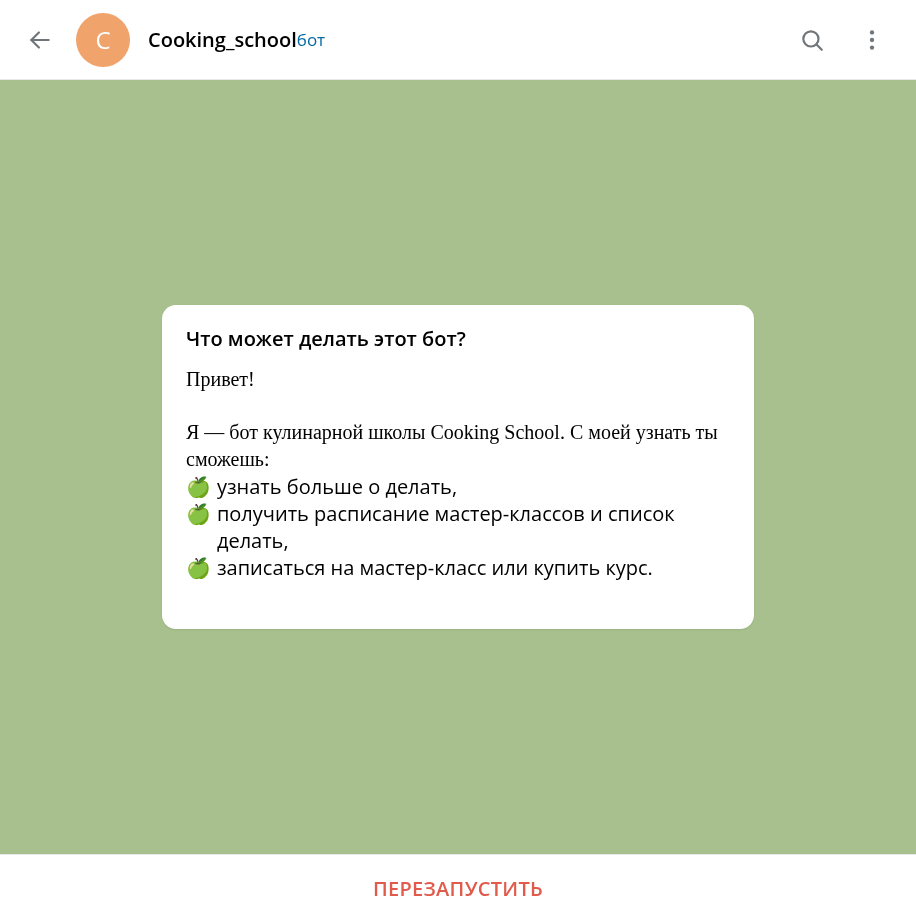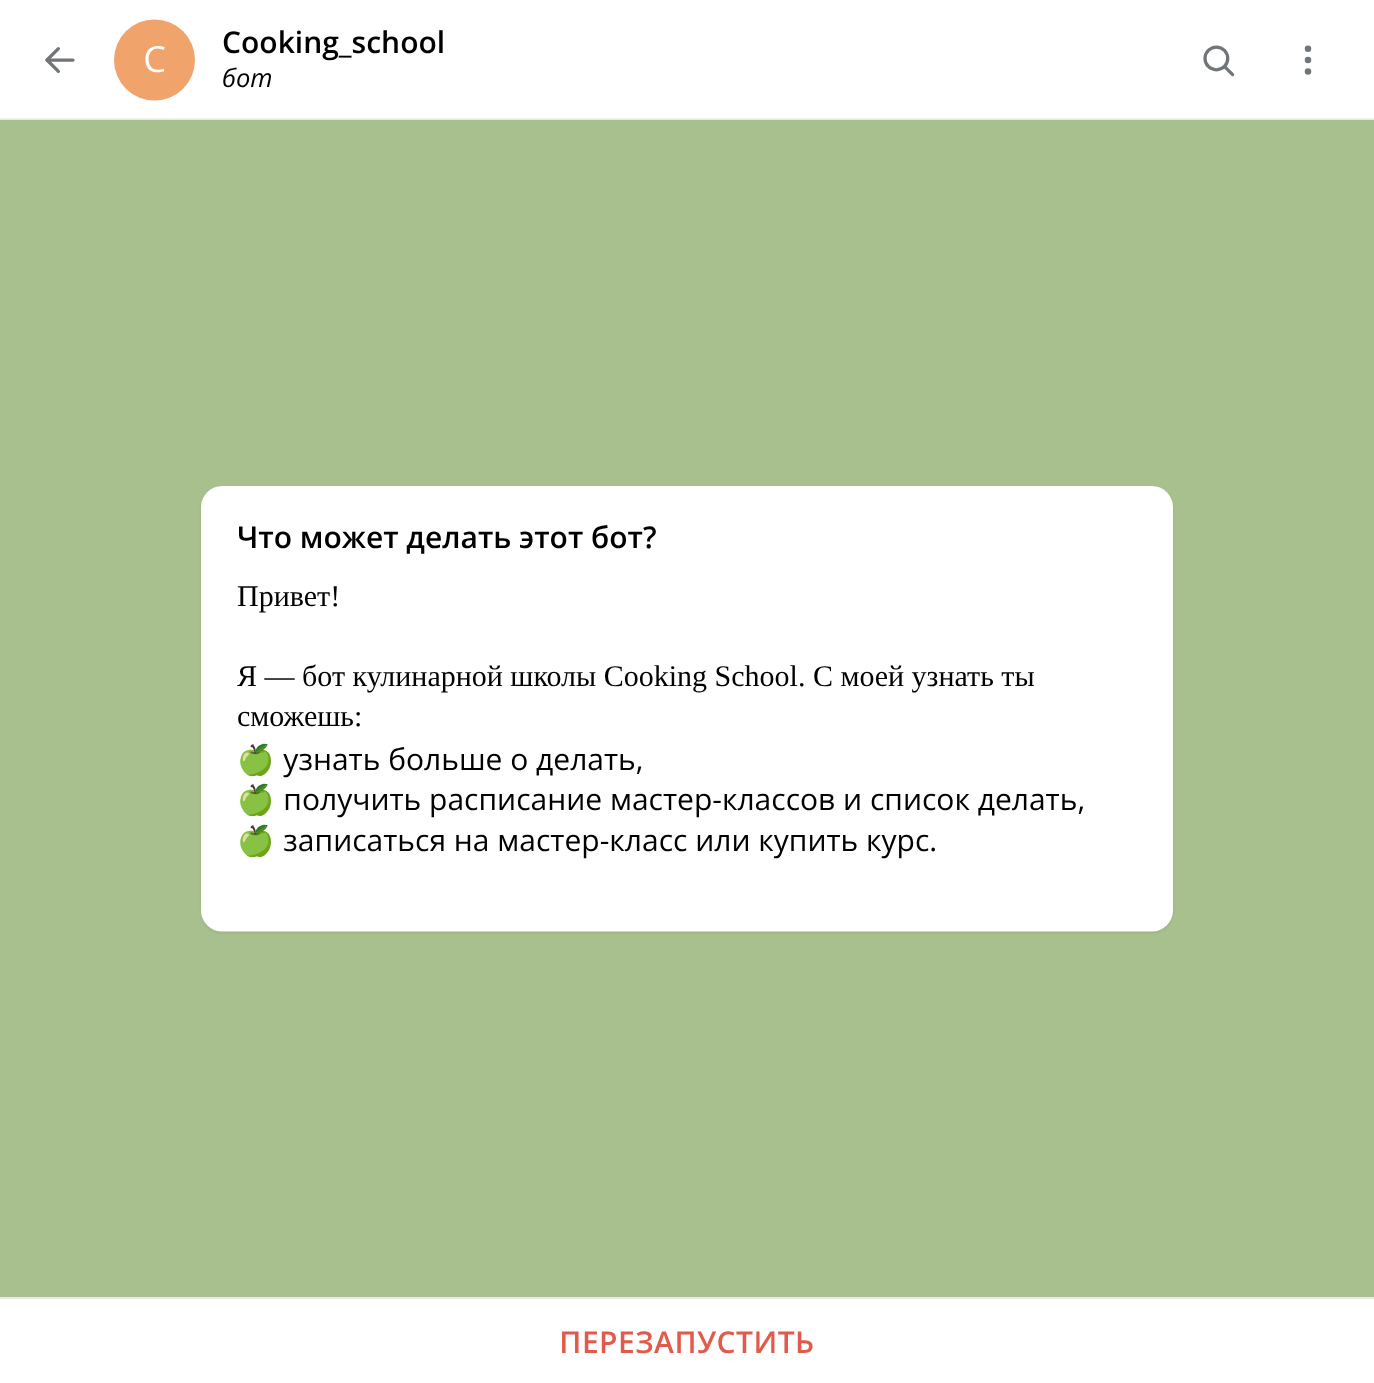--- a/index.html
+++ b/index.html
@@ -34,33 +34,32 @@
   .avatar {
     width: 54px; height: 54px;
     border-radius: 50%;
     background: #f0a36b;
     color: #fff;
     display: flex; align-items: center; justify-content: center;
     font-size: 24px;
     font-weight: 500;
     margin-right: 18px;
   }
-  .title-block { flex: 1; display: flex; flex-direction: column; }
+  .title-block { flex: 1; display: flex; flex-direction: row; }
   .chat-title {
     font-size: 20px;
     font-weight: 600;
     color: #000000;
     line-height: 1.2;
   }
   .chat-subtitle {
     font-size: 17px;
-    color: #000000;
+    color: #0369a1;
     line-height: 1.2;
     margin-top: 2px;
-    font-style: italic;
   }
   .header-actions {
     display: flex; align-items: center; gap: 20px;
   }
   .icon-btn {
     width: 40px; height: 40px;
     display: flex; align-items: center; justify-content: center;
     cursor: pointer;
     color: #707579;
   }
@@ -69,38 +68,38 @@
     flex: 1;
     background: #a8c08d;
     display: flex;
     align-items: center;
     justify-content: center;
     padding: 20px;
   }
   .info-card {
     background: #ffffff;
     border-radius: 14px;
-    width: 648px;
+    width: 592px;
     padding: 20px 24px 22px 24px;
     color: #000;
     font-size: 20px;
     line-height: 1.35;
     box-shadow: 0 1px 2px rgba(0,0,0,0.08);
   }
   .info-card .card-title {
     font-weight: 600;
     margin-bottom: 14px;
   }
   .info-card p { margin: 0; font-family: Liberation Serif, serif; }
   .info-break { height: 26px; }
   .bullet-line { display: flex; align-items: flex-start; gap: 6px; }
   .bullet-icon { font-size: 20px; line-height: 1.35; }
   
   .bottom-bar {
-    height: 57px;
+    height: 68px;
     background: #ffffff;
     display: flex; align-items: center; justify-content: center;
     border-top: 1px solid #e8e8e8;
   }
   .restart-btn {
     font-size: 20px;
     font-weight: 600;
     letter-spacing: 0.3px;
     color: #e05b4b;
     cursor: pointer;

